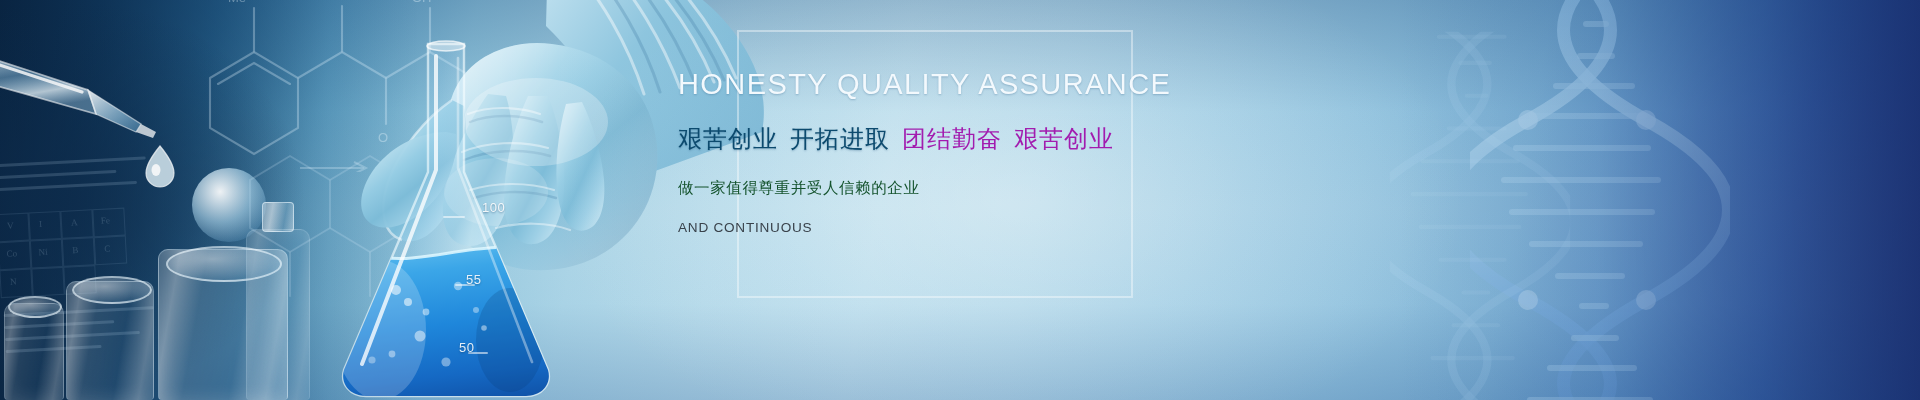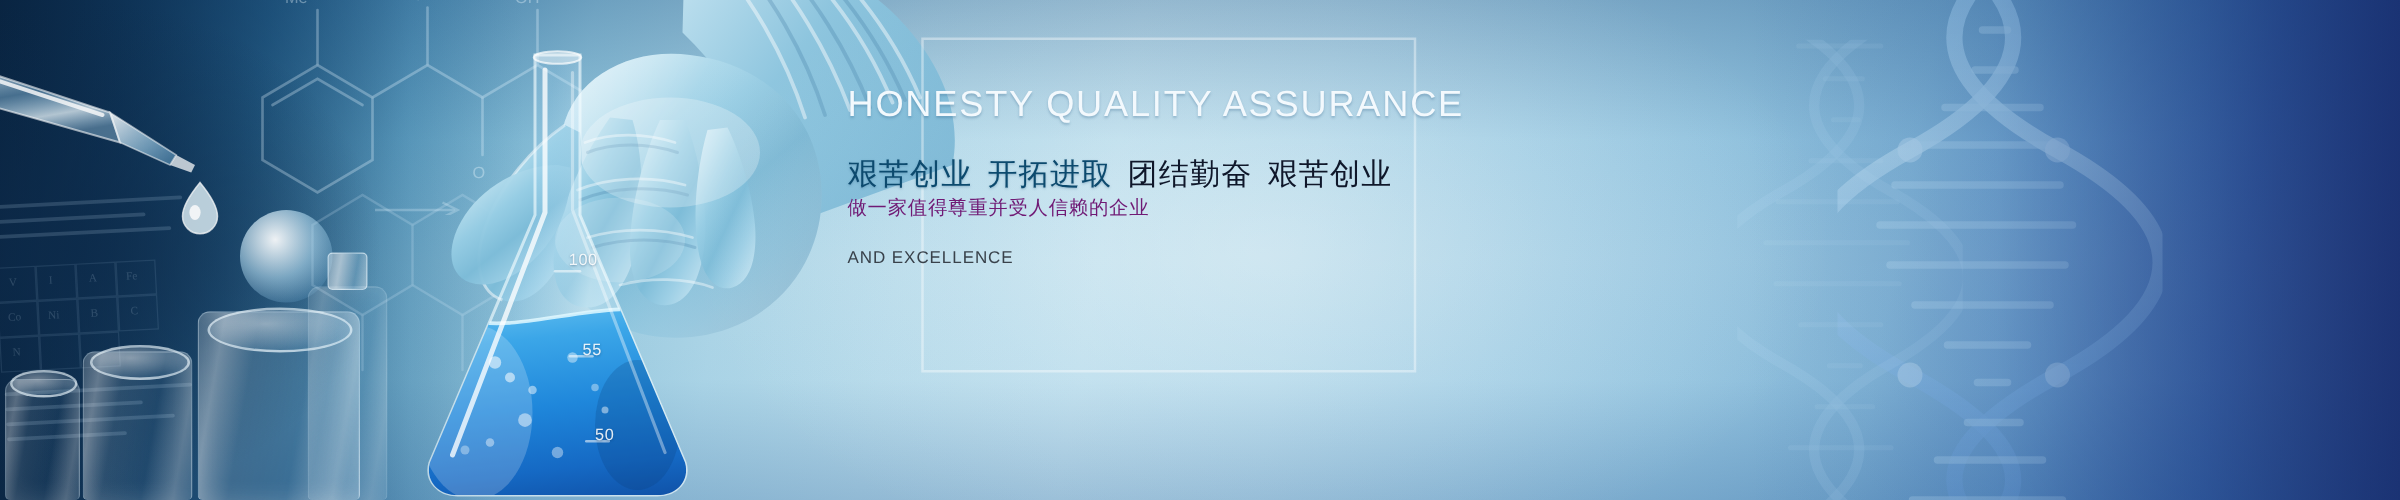--- a/index.html
+++ b/index.html
@@ -220,28 +220,28 @@
     font-size: 24px;
     letter-spacing: 1px;
     white-space: nowrap;
     font-weight: 400;
   }
   .slogan .w {
     color: #0c4a6e;
     text-shadow: 0 1px 2px rgba(40,90,130,0.35);
   }
   .slogan .d {
-    color: #0f172a;
+    color: #a21caf;
   }
   .slogan .sp { display: inline-block; width: 12px; }
   .tagline {
-    margin-top: 1px;
+    margin-top: 23px;
     font-size: 15.5px;
     letter-spacing: 0.6px;
-    color: #701a75;
+    color: #14532d;
     white-space: nowrap;
   }
   .foot-en {
     margin-top: 19px;
     font-size: 13.6px;
     letter-spacing: 0.75px;
     line-height: 1.42;
     color: #39424b;
     max-width: 420px;
   }
@@ -481,27 +481,27 @@
       <circle cx="120" cy="296" r="5.5" fill="rgba(255,255,255,0.48)"></circle>
       <circle cx="92" cy="314" r="3.4" fill="rgba(255,255,255,0.42)"></circle>
       <circle cx="146" cy="322" r="4.6" fill="rgba(255,255,255,0.40)"></circle>
       <circle cx="176" cy="270" r="3" fill="rgba(255,255,255,0.38)"></circle>
 
       <ellipse cx="146" cy="6" rx="19" ry="5" fill="rgba(255,255,255,0.42)" stroke="rgba(255,255,255,0.70)" stroke-width="1.6"></ellipse>
     </svg>
   </div>
 
   <div class="grad-tick" style="left:443px; top:216px; width:22px;"></div>
-  <div class="grad-mark" style="left:455px; top:200px;">100</div>
+  <div class="grad-mark" style="left:482px; top:200px;">100</div>
 
   <div class="grad-tick" style="left:455px; top:284px; width:20px;"></div>
   <div class="grad-mark" style="left:466px; top:272px;">55</div>
 
   <div class="grad-tick" style="left:468px; top:352px; width:20px;"></div>
-  <div class="grad-mark" style="left:476px; top:340px;">50</div>
+  <div class="grad-mark" style="left:459px; top:340px;">50</div>
 
   <div class="bottle" style="left:158px; height:150px; width:128px;"></div>
   <div class="bottle-ring" style="left:166px; top:246px; width:112px; height:32px;"></div>
 
   <div class="bottle" style="left:66px; height:118px; width:86px; opacity:0.9;"></div>
   <div class="bottle-ring" style="left:72px; top:276px; width:76px; height:24px;"></div>
 
   <div class="bottle" style="left:4px; height:96px; width:58px; opacity:0.78;"></div>
   <div class="bottle-ring" style="left:8px; top:296px; width:50px; height:18px;"></div>
 
@@ -580,18 +580,18 @@
 
     <div class="sub-en">HONESTY QUALITY ASSURANCE</div>
 
     <div class="slogan">
       <span class="w">艰苦创业</span><span class="sp"></span><span class="w">开拓进取</span><span class="sp"></span><span class="d">团结勤奋</span><span class="sp"></span><span class="d">艰苦创业</span>
     </div>
 
     <div class="tagline">做一家值得尊重并受人信赖的企业</div>
 
     <div class="foot-en">
-      <div>AND EXCELLENCE</div>
+      <div>AND CONTINUOUS</div>
     </div>
 
   </div>
 
 </div>
 
 </body></html>

